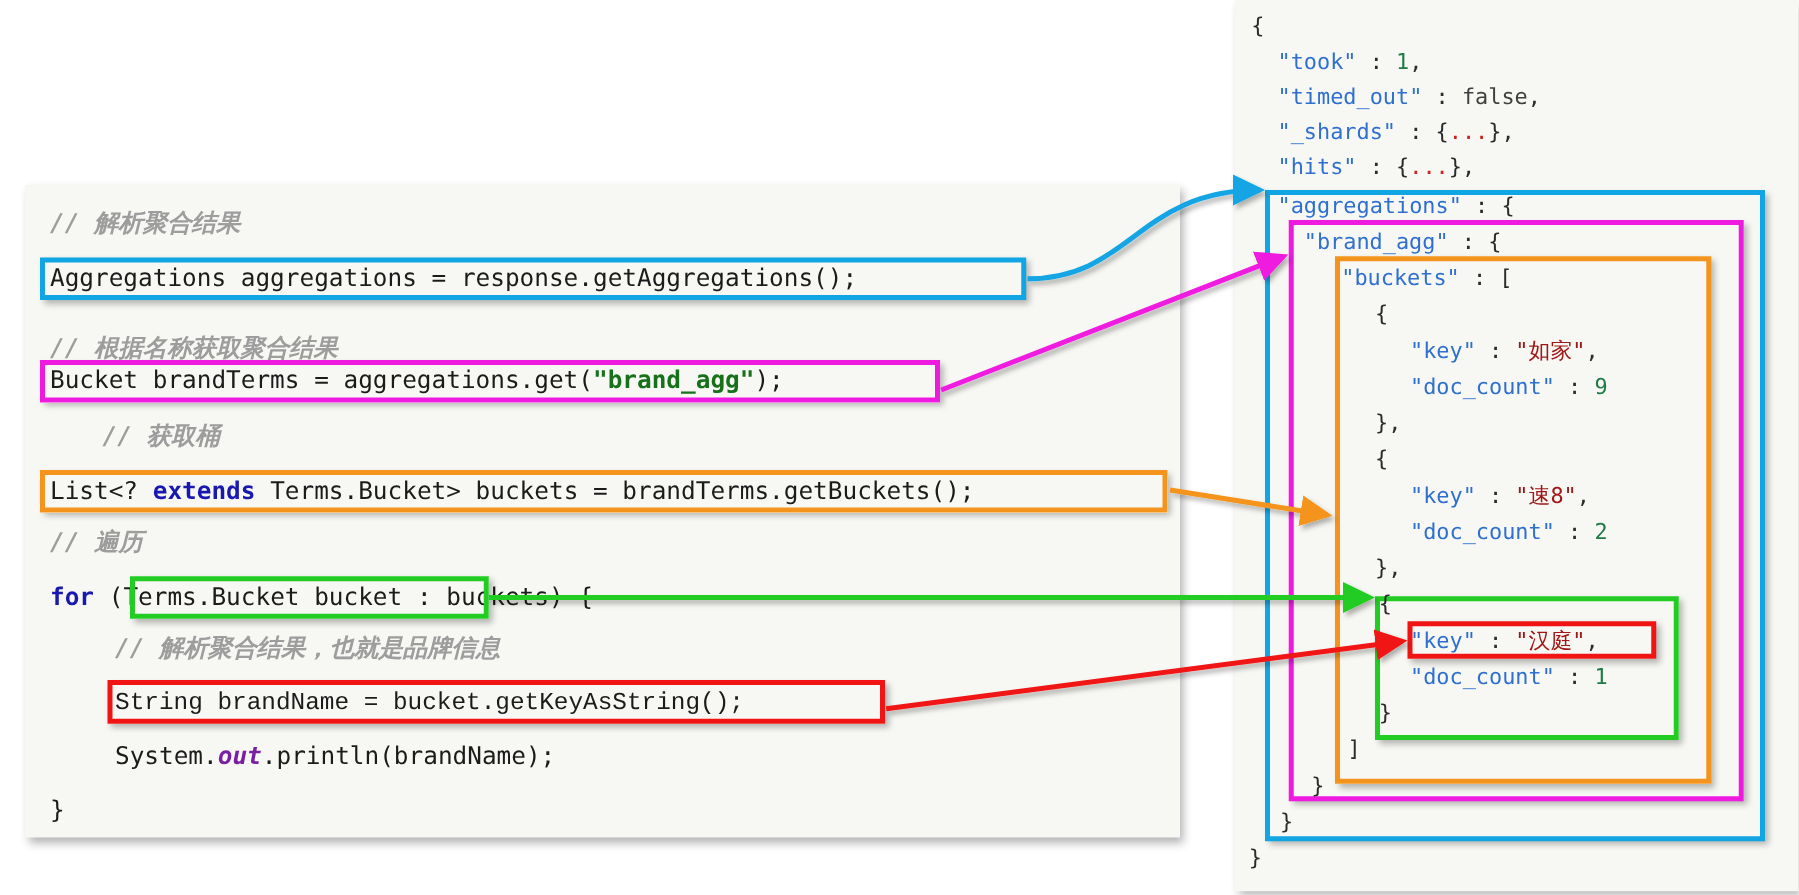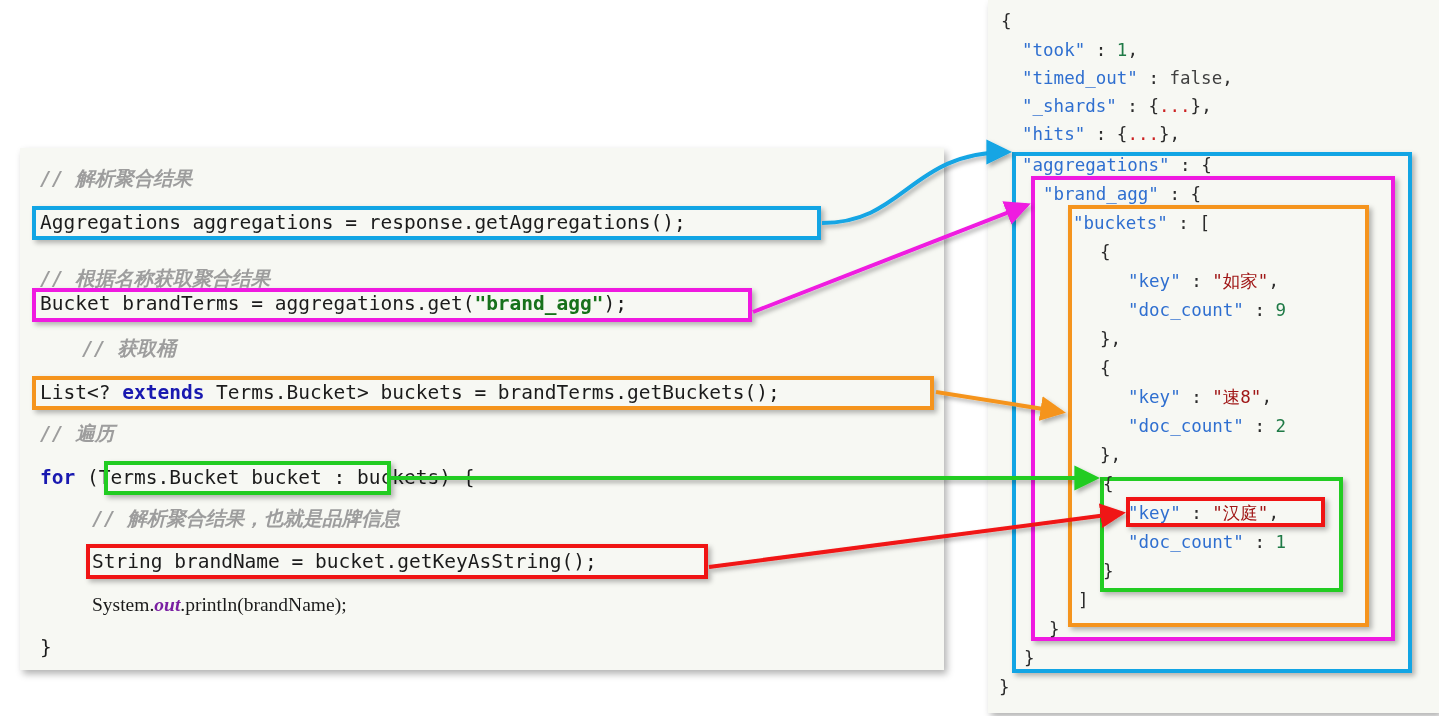--- a/index.html
+++ b/index.html
@@ -80,23 +80,23 @@
 <div class="code-line cmt" style="left:40px;top:338px;margin-left:42px;">// 获取桶</div>
 
 <div class="code-line" style="left:40px;top:382px;"><span>List&lt;? </span><span class="kw">extends</span><span> Terms.Bucket&gt; buckets = brandTerms.getBuckets();</span></div>
 
 <div class="code-line cmt" style="left:40px;top:423px;">// 遍历</div>
 
 <div class="code-line" style="left:40px;top:467px;"><span class="kw">for</span><span> (Terms.Bucket bucket : buckets) {</span></div>
 
 <div class="code-line cmt" style="left:92px;top:508px;">// 解析聚合结果，也就是品牌信息</div>
 
-<div class="code-line" style="left:92px;top:551px;">String brandName = bucket.getKeyAsString();</div>
+<div class="code-line" style="left:92px;top:551px;font-family:Liberation Mono, monospace;">String brandName = bucket.getKeyAsString();</div>
 
-<div class="code-line" style="left:92px;top:594px;font-family:Liberation Serif, serif;"><span>System.</span><span class="fld">out</span><span>.println(brandName);</span></div>
+<div class="code-line" style="left:92px;top:594px;"><span>System.</span><span class="fld">out</span><span>.println(brandName);</span></div>
 
 <div class="code-line" style="left:40px;top:637px;">}</div>
 
 <div class="hl blue" style="left:32px;top:206px;width:789px;height:34px;border-width:4px;"></div>
 <div class="hl magenta" style="left:32px;top:288px;width:720px;height:34px;border-width:4px;"></div>
 <div class="hl orange" style="left:32px;top:376px;width:902px;height:34px;border-width:4px;"></div>
 <div class="hl green" style="left:104px;top:461px;width:287px;height:34px;border-width:4px;"></div>
 <div class="hl red" style="left:86px;top:544px;width:622px;height:35px;border-width:4px;"></div>
 
 <div class="panel" id="json-panel"></div>

